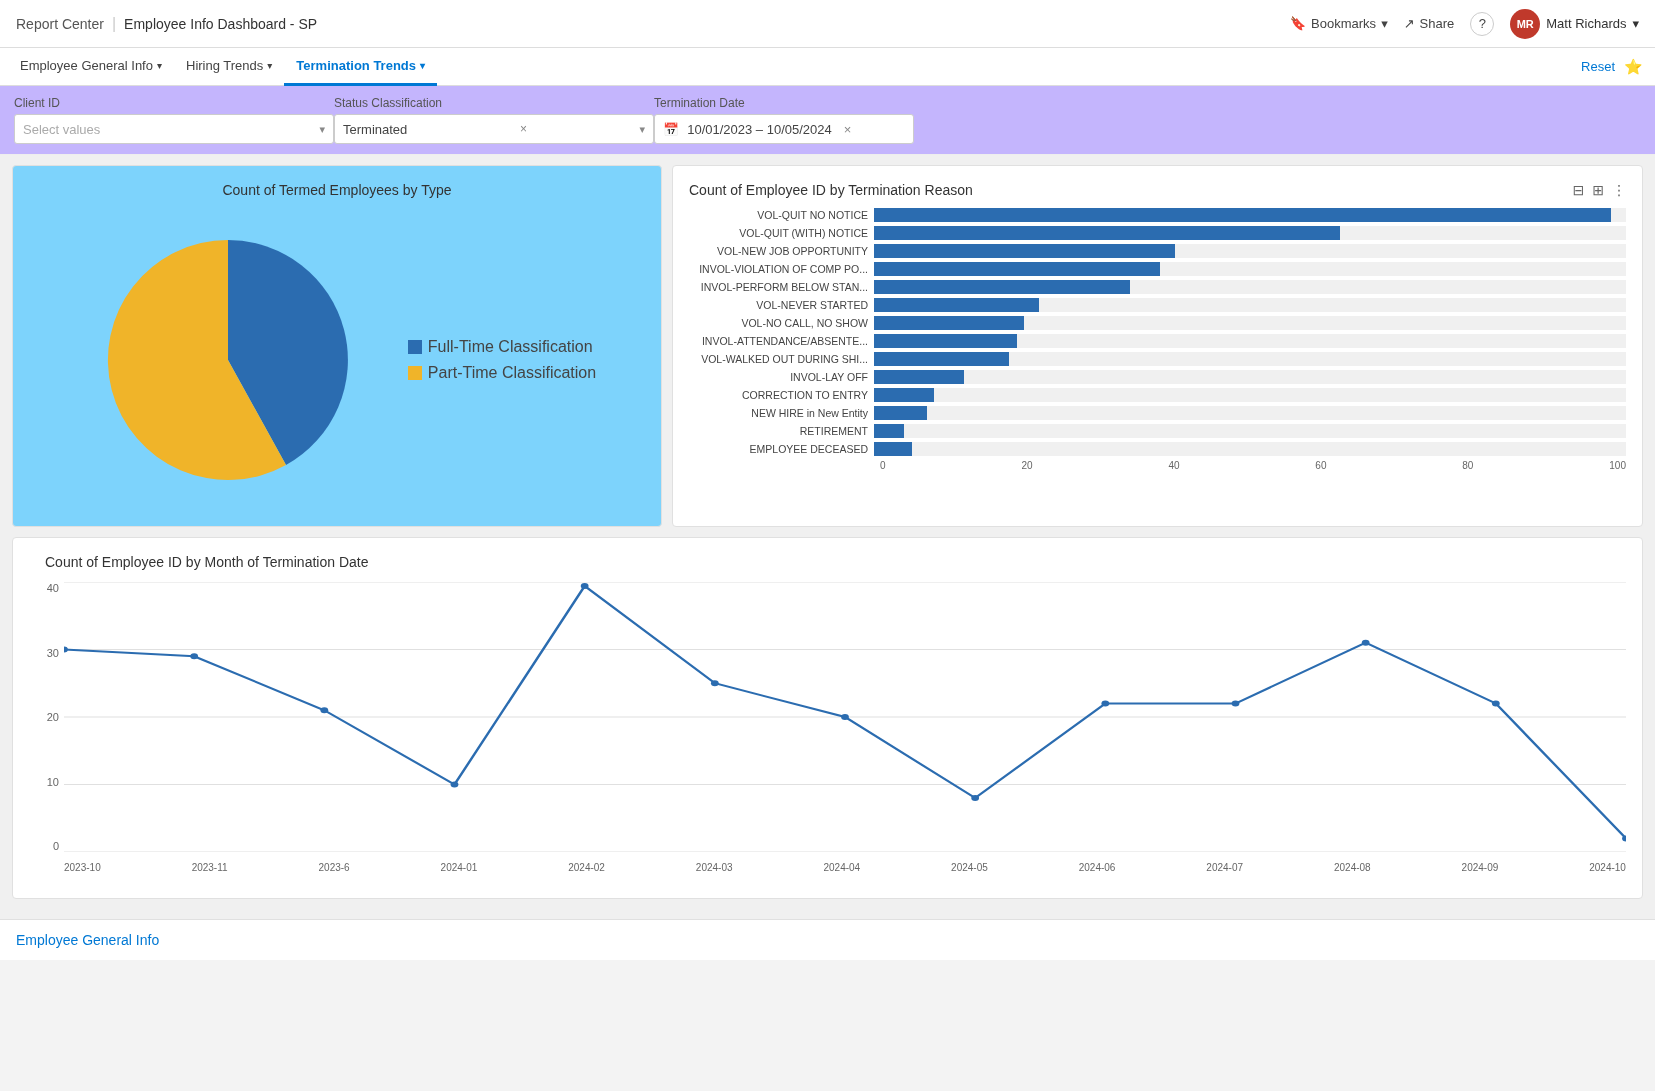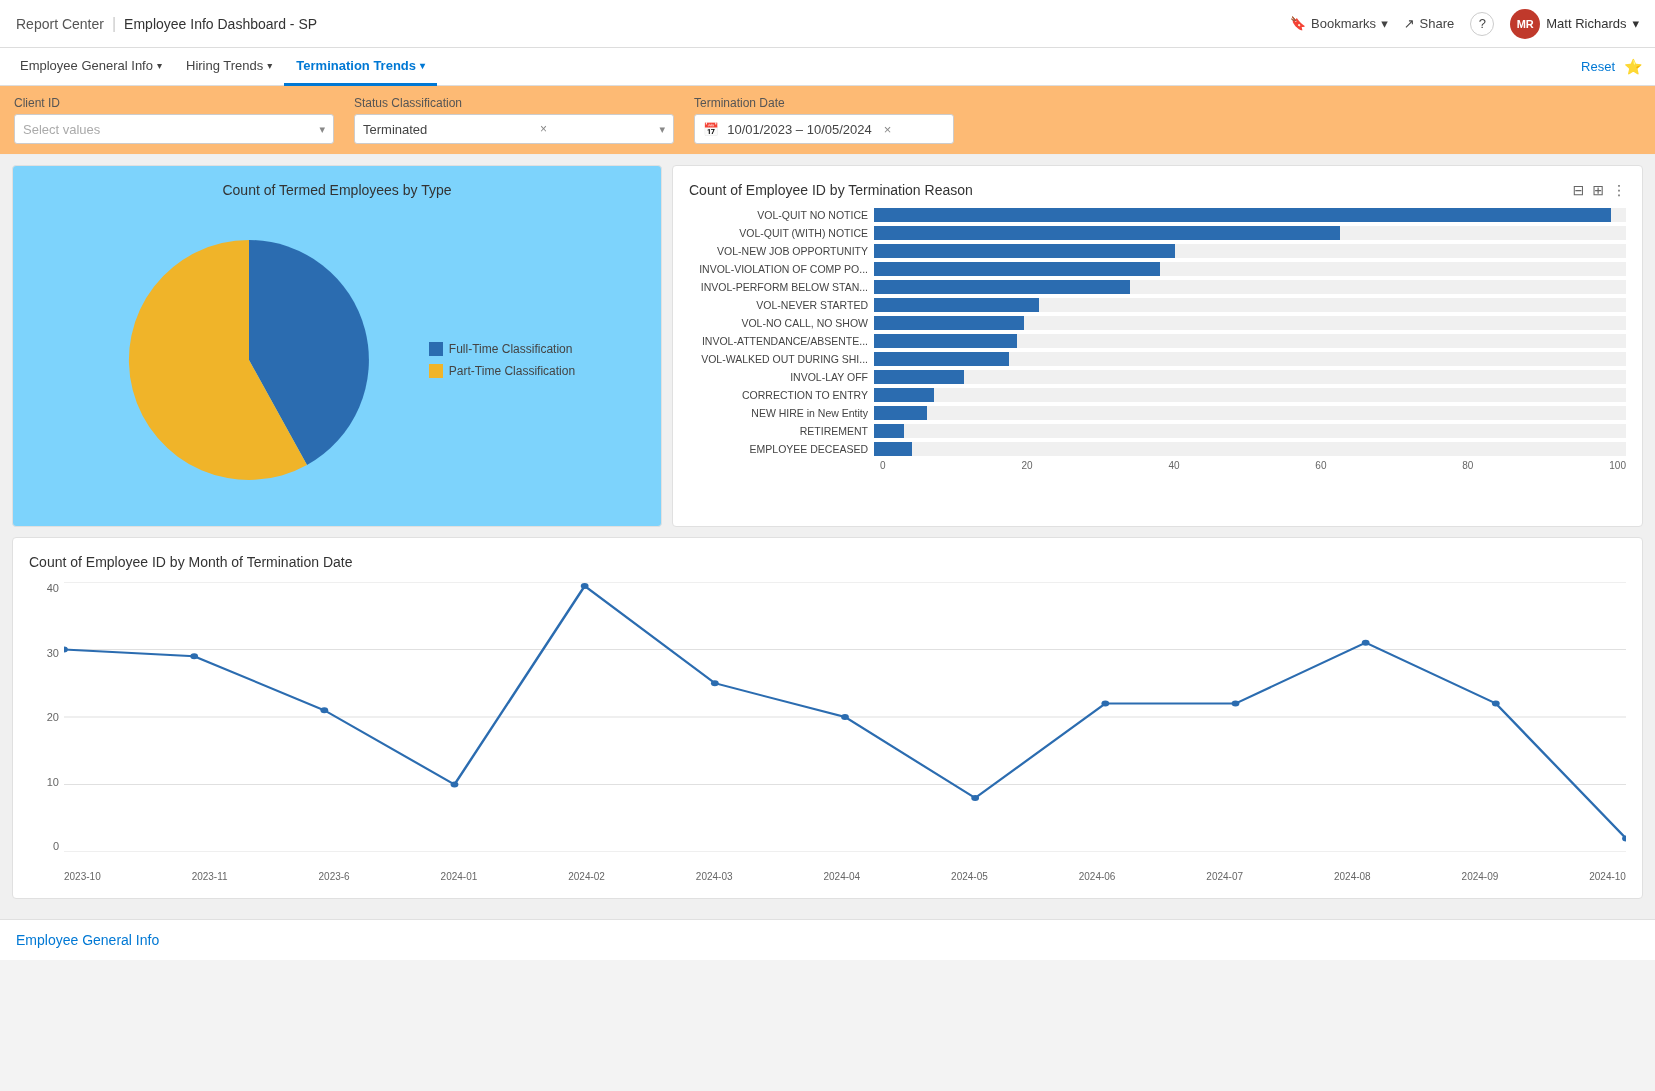--- a/index.html
+++ b/index.html
@@ -30,21 +30,21 @@
       font-size: 13px; color: #444; cursor: pointer; border: none; background: none;
       border-bottom: 3px solid transparent;
     }
     .tab.active { color: #0078d4; border-bottom: 3px solid #0078d4; font-weight: 600; }
     .tab-arrow { font-size: 10px; }
     .reset-btn { position: absolute; right: 40px; font-size: 13px; color: #0078d4; cursor: pointer; background: none; border: none; }
     .bookmark-star { position: absolute; right: 12px; font-size: 15px; color: #888; cursor: pointer; }
 
     
     .filters {
-      display: flex; align-items: flex-end; gap: 20px; background: #fdba74;
+      display: flex; align-items: flex-end; background: #c4b5fd;
       padding: 10px 14px; border-bottom: 1px solid #eee;
     }
     .filter-group { display: flex; flex-direction: column; gap: 4px; }
     .filter-label { font-size: 12px; color: #555; font-weight: 500; }
     .filter-select {
       height: 30px; border: 1px solid #ccc; border-radius: 3px;
       font-size: 13px; color: #444; padding: 0 8px; background: #fff;
       display: flex; align-items: center; justify-content: space-between; cursor: pointer;
     }
     .filter-select.wide { width: 320px; }
@@ -63,21 +63,21 @@
     
     .pie-panel {
       background: #7dd3fc; flex: 0 0 650px; padding: 16px; border: 1px solid #e0e0e0;
       border-radius: 4px;
     }
     .panel-title { font-size: 14px; color: #333; font-weight: 500; margin-bottom: 12px; text-align: center; }
 
     .pie-chart-container { display: flex; align-items: center; justify-content: center; gap: 30px; }
     .pie-svg { width: 300px; height: 300px; }
     .legend { display: flex; flex-direction: column; gap: 8px; }
-    .legend-item { display: flex; align-items: center; gap: 6px; font-size: 12px; color: #444; }
+    .legend-item { display: flex; align-items: center; gap: 6px; font-size: 16px; color: #444; }
     .legend-color { width: 14px; height: 14px; }
 
     
     .bar-panel {
       background: #fff; flex: 1; padding: 16px; border: 1px solid #e0e0e0;
       border-radius: 4px; position: relative;
     }
     .bar-panel-header { display: flex; align-items: center; justify-content: space-between; margin-bottom: 10px; }
     .bar-panel-icons { display: flex; gap: 8px; color: #666; font-size: 14px; }
     .bar-chart-area { }
@@ -89,21 +89,21 @@
     .bar-x-axis { display: flex; justify-content: space-between; margin-left: 191px; font-size: 10px; color: #666; margin-top: 4px; }
 
     
     .line-panel {
       background: #fff; padding: 16px; border: 1px solid #e0e0e0;
       border-radius: 4px; margin-bottom: 10px;
     }
     .line-chart-area { position: relative; width: 100%; height: 300px; }
     .line-y-labels { position: absolute; left: 0; top: 0; bottom: 30px; width: 35px; display: flex; flex-direction: column; justify-content: space-between; align-items: flex-end; padding-right: 5px; font-size: 11px; color: #666; }
     .line-chart-svg-container { position: absolute; left: 35px; right: 0; top: 0; bottom: 30px; }
-    .line-x-labels { position: absolute; left: 35px; right: 0; bottom: 0; height: 30px; display: flex; justify-content: space-between; align-items: flex-end; }
+    .line-x-labels { position: absolute; left: 35px; right: 0; bottom: 0; height: 30px; display: flex; justify-content: space-between; align-items: center; }
     .line-x-label { font-size: 10px; color: #666; text-align: center; }
 
     
     .bottom-bar { background: #fff; padding: 12px 16px; border-top: 1px solid #e0e0e0; font-size: 14px; color: #0078d4; font-weight: 500; cursor: pointer; }
   </style>
 </head>
 <body>
 
 <div class="header">
   <div class="header-left">
@@ -303,21 +303,21 @@
         <span>20</span>
         <span>40</span>
         <span>60</span>
         <span>80</span>
         <span>100</span>
       </div>
     </div>
   </div>
 
   <div class="line-panel">
-    <div class="panel-title" style="text-align:left;">Count of Employee ID by Month of Termination Date</div>
+    <div class="panel-title" style="text-align:left;margin-left:16px;">Count of Employee ID by Month of Termination Date</div>
     <div class="line-chart-area">
       <div class="line-y-labels">
         <span>40</span>
         <span>30</span>
         <span>20</span>
         <span>10</span>
         <span>0</span>
       </div>
       <div class="line-chart-svg-container">
         <svg width="100%" height="100%" viewBox="0 0 1200 270" preserveAspectRatio="none">

